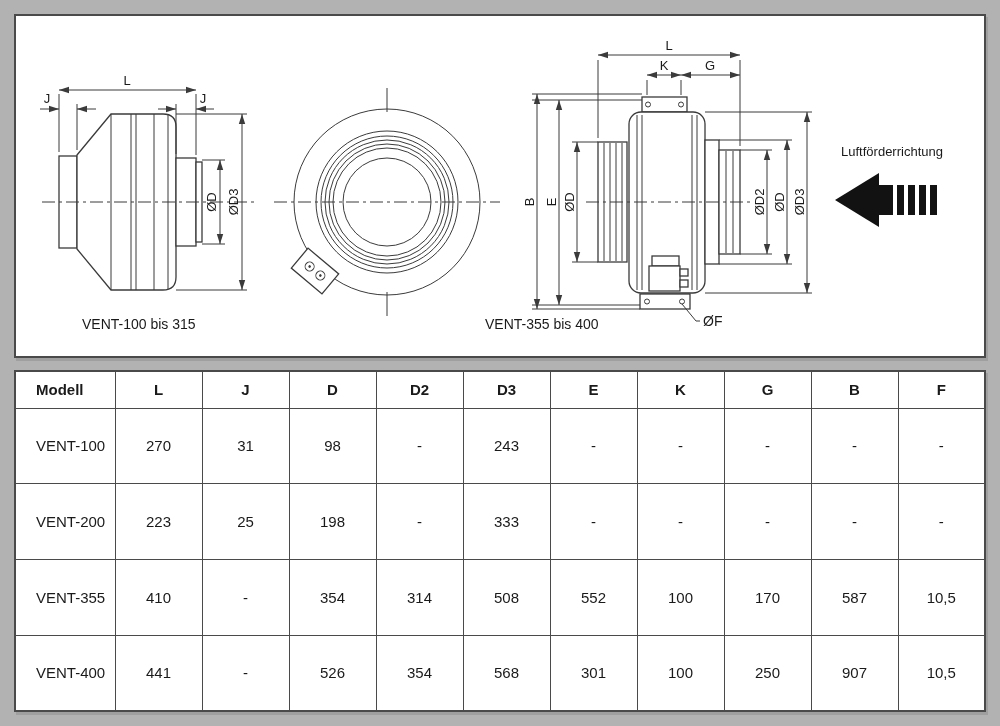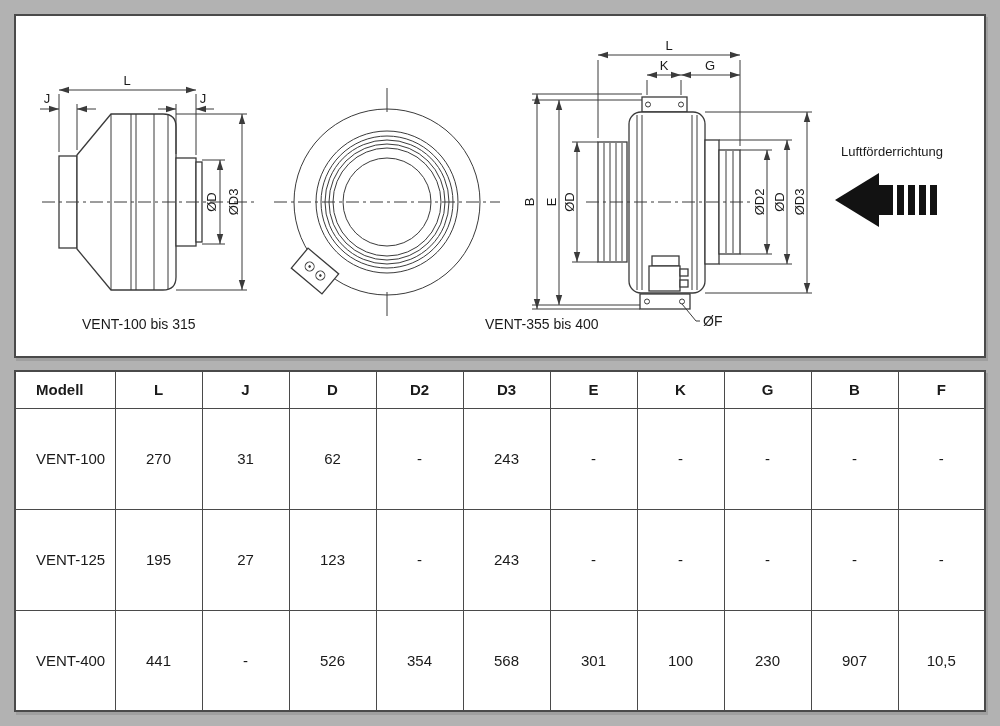--- a/index.html
+++ b/index.html
@@ -245,52 +245,65 @@
           <th>G</th>
           <th>B</th>
           <th>F</th>
         </tr>
       </thead>
       <tbody>
           <tr>
             <td class="model">VENT-100</td>
             <td>270</td>
             <td>31</td>
-            <td>62</td>
+            <td>98</td>
             <td>-</td>
             <td>243</td>
             <td>-</td>
             <td>-</td>
             <td>-</td>
             <td>-</td>
             <td>-</td>
           </tr>
           <tr>
-            <td class="model">VENT-125</td>
-            <td>195</td>
-            <td>27</td>
-            <td>123</td>
-            <td>-</td>
-            <td>243</td>
-            <td>-</td>
-            <td>-</td>
-            <td>-</td>
-            <td>-</td>
-            <td>-</td>
+            <td class="model">VENT-200</td>
+            <td>223</td>
+            <td>25</td>
+            <td>198</td>
+            <td>-</td>
+            <td>333</td>
+            <td>-</td>
+            <td>-</td>
+            <td>-</td>
+            <td>-</td>
+            <td>-</td>
+          </tr>
+          <tr>
+            <td class="model">VENT-355</td>
+            <td>410</td>
+            <td>-</td>
+            <td>354</td>
+            <td>314</td>
+            <td>508</td>
+            <td>552</td>
+            <td>100</td>
+            <td>170</td>
+            <td>587</td>
+            <td>10,5</td>
           </tr>
           <tr>
             <td class="model">VENT-400</td>
             <td>441</td>
             <td>-</td>
             <td>526</td>
             <td>354</td>
             <td>568</td>
             <td>301</td>
             <td>100</td>
-            <td>230</td>
+            <td>250</td>
             <td>907</td>
             <td>10,5</td>
           </tr>
         </tbody>
     </table>
   </div>
 
 </div>
 
 </body></html>

